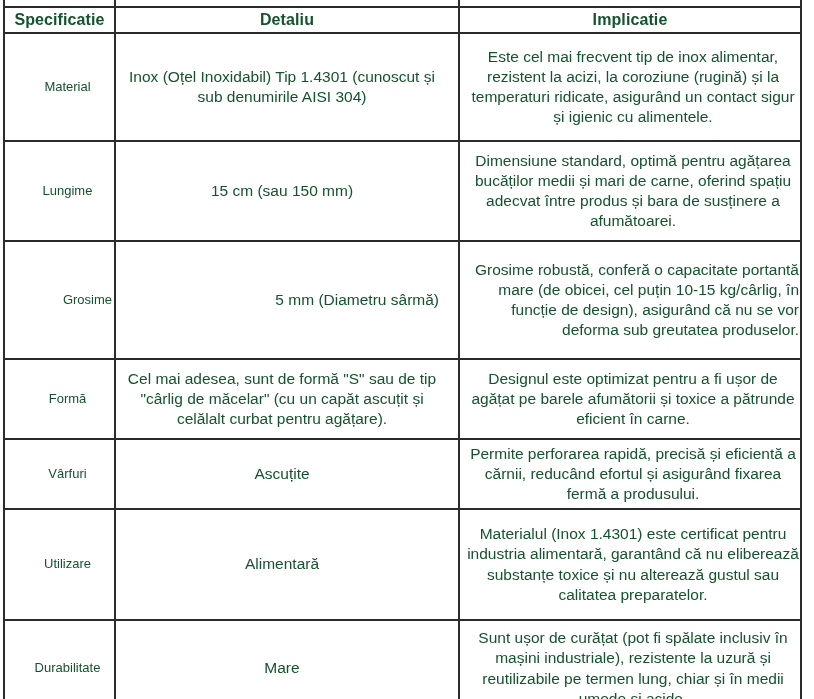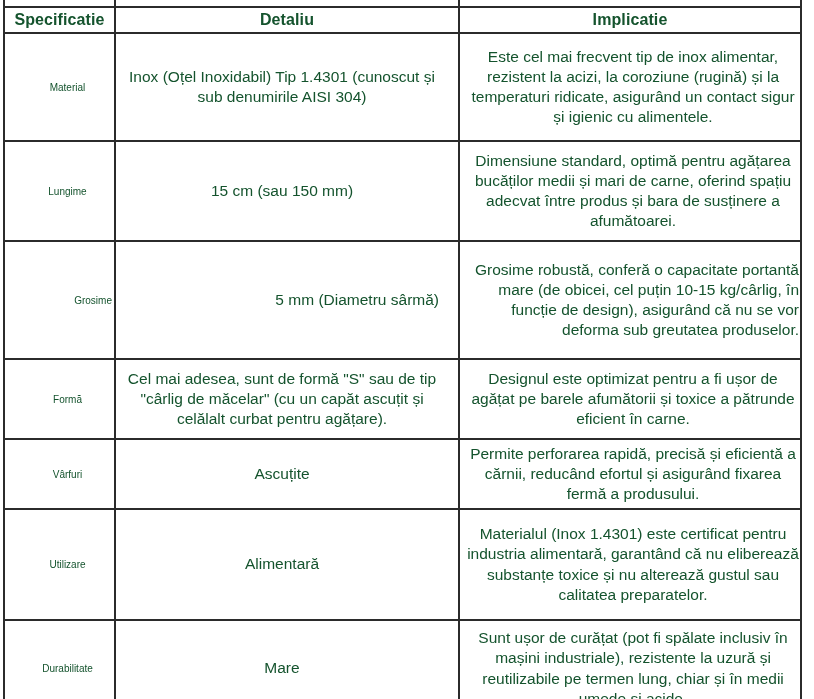--- a/index.html
+++ b/index.html
@@ -52,21 +52,21 @@
     padding: 1px 6px;
     letter-spacing: 0.1px;
   }
   .ghost-row td {
     height: 22px;
     padding: 0;
     border-top: 2px solid #2b2b2b;
     border-bottom: 2px solid #2b2b2b;
   }
   td.col-spec {
-    font-size: 10px;
+    font-size: 13px;
     padding-left: 18px;
     padding-right: 2px;
   }
   td.col-detail { padding-left: 9px; padding-right: 19px; }
   td.col-impl   { padding-left: 7px; padding-right: 1px; }
 
   
   tr.r0 td { height: 108px; }
   tr.r1 td { height: 100px; margin-top: 20px; }
   tr.r2 td { height: 118px; text-align: right; }

